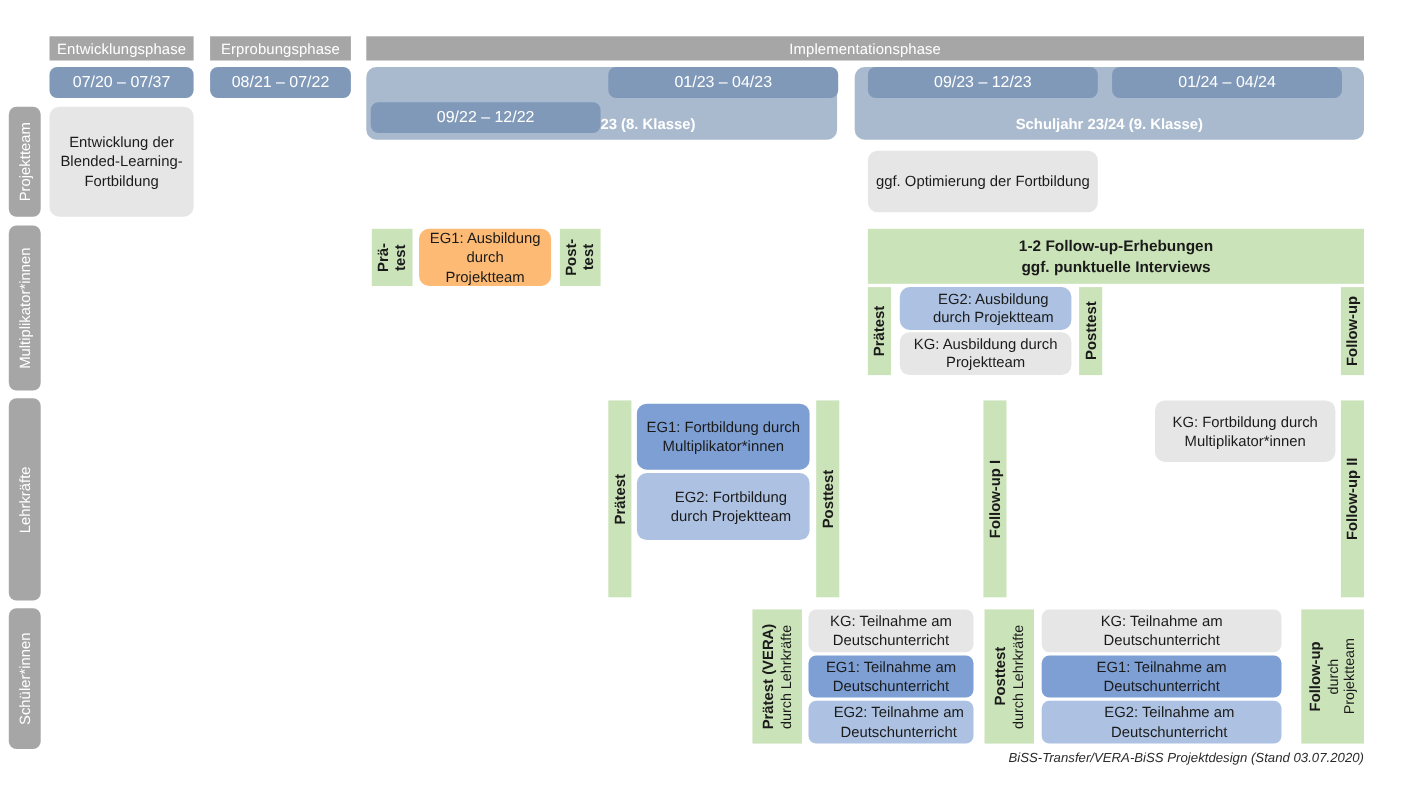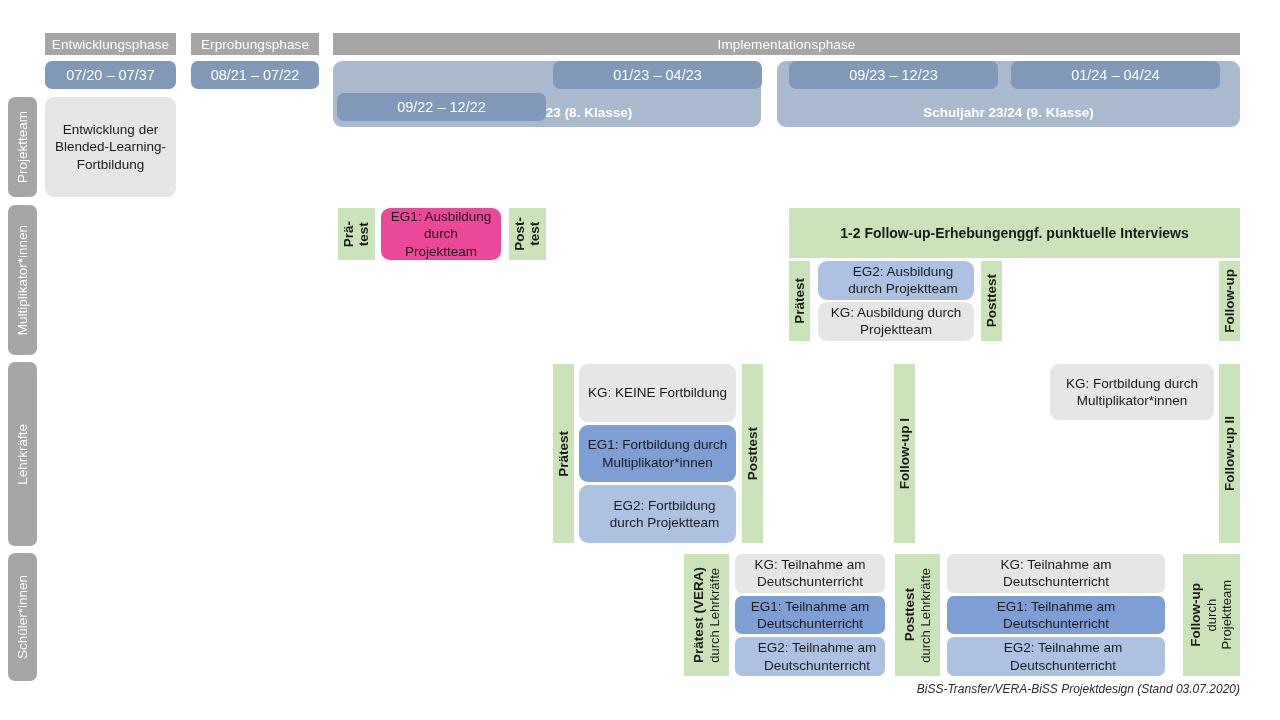--- a/index.html
+++ b/index.html
@@ -38,21 +38,21 @@
     writing-mode:vertical-rl;transform:rotate(180deg);
     color:#ffffff;font-size:13.5px;white-space:nowrap;
   }
   .gray-box{
     background:#e6e6e6;border-radius:9px;color:#1a1a1a;
     display:flex;align-items:center;justify-content:center;
     text-align:center;font-size:13.5px;line-height:1.28;padding:2px 6px;
   }
   .gray-box.flat{border-radius:7px;}
   .blue-box{
-    background:#ec4899;border-radius:9px;color:#1a1a1a;
+    background:#fdba74;border-radius:9px;color:#1a1a1a;
     display:flex;align-items:center;justify-content:center;
     text-align:center;font-size:13.5px;line-height:1.28;padding:2px 6px;
   }
   .blue-box.dark{background:#7e9fd4;}
   .blue-box.light{background:#adc2e2;padding-left:20px;}
 
   .green-bar{
     background:#cbe3b9;
     display:flex;align-items:center;justify-content:center;
     color:#1a1a1a;
@@ -61,21 +61,21 @@
     writing-mode:vertical-rl;transform:rotate(180deg);
     font-size:13.5px;font-weight:bold;white-space:nowrap;
     text-align:center;
   }
   .green-bar .vt.two{line-height:1.12;}
   .green-bar .sub{
     writing-mode:vertical-rl;transform:rotate(180deg);
     font-size:13px;font-weight:normal;white-space:nowrap;
   }
   .green-wide{
-    background:#cbe3b9;display:flex;flex-direction:row;
+    background:#cbe3b9;display:flex;flex-direction:column;
     align-items:center;justify-content:center;
     font-size:14px;font-weight:bold;line-height:1.35;text-align:center;
   }
   .caption{
     font-style:italic;font-size:12px;color:#2b2b2b;
     text-align:right;white-space:nowrap;
   }
   .stack-col{display:flex;flex-direction:column;}
 </style>
 </head>
@@ -104,20 +104,21 @@
     <span>Multiplikator*innen</span>
   </div>
   <div class="abs sidebar-tab" style="left:8px;top:362px;width:29px;height:184px;">
     <span>Lehrkräfte</span>
   </div>
   <div class="abs sidebar-tab" style="left:8px;top:553px;width:29px;height:128px;">
     <span>Schüler*innen</span>
   </div>
 
   <div class="abs gray-box" style="left:45px;top:97px;width:131px;height:100px;">Entwicklung der Blended-Learning-Fortbildung</div>
+  <div class="abs gray-box" style="left:789px;top:137px;width:209px;height:56px;">ggf. Optimierung der Fortbildung</div>
 
   <div class="abs green-bar" style="left:338px;top:208px;width:37px;height:52px;">
     <span class="vt two">
       <span>Prä-</span><br>
       <span>test</span>
     </span>
   </div>
   <div class="abs blue-box" style="left:381px;top:208px;width:120px;height:52px;">EG1: Ausbildung durch Projektteam</div>
   <div class="abs green-bar" style="left:509px;top:208px;width:37px;height:52px;">
     <span class="vt two">
@@ -142,21 +143,20 @@
     <span class="vt">Posttest</span>
   </div>
   <div class="abs green-bar" style="left:1219px;top:261px;width:21px;height:80px;">
     <span class="vt">Follow-up</span>
   </div>
 
   <div class="abs green-bar" style="left:553px;top:364px;width:21px;height:179px;">
     <span class="vt">Prätest</span>
   </div>
   <div class="abs stack-col" style="left:579px;top:364px;width:157px;height:179px;">
-    <div class="gray-box" style="height:57px;">KG:  KEINE Fortbildung</div>
     <div class="blue-box dark" style="height:56px;margin-top:3px;">EG1: Fortbildung durch Multiplikator*innen</div>
     <div class="blue-box light" style="height:57px;margin-top:3px;">EG2: Fortbildung durch Projektteam</div>
   </div>
   <div class="abs green-bar" style="left:742px;top:364px;width:21px;height:179px;">
     <span class="vt">Posttest</span>
   </div>
   <div class="abs green-bar" style="left:894px;top:364px;width:21px;height:179px;">
     <span class="vt">Follow-up I</span>
   </div>
   <div class="abs gray-box" style="left:1050px;top:364px;width:164px;height:56px;">KG: Fortbildung durch Multiplikator*innen</div>

